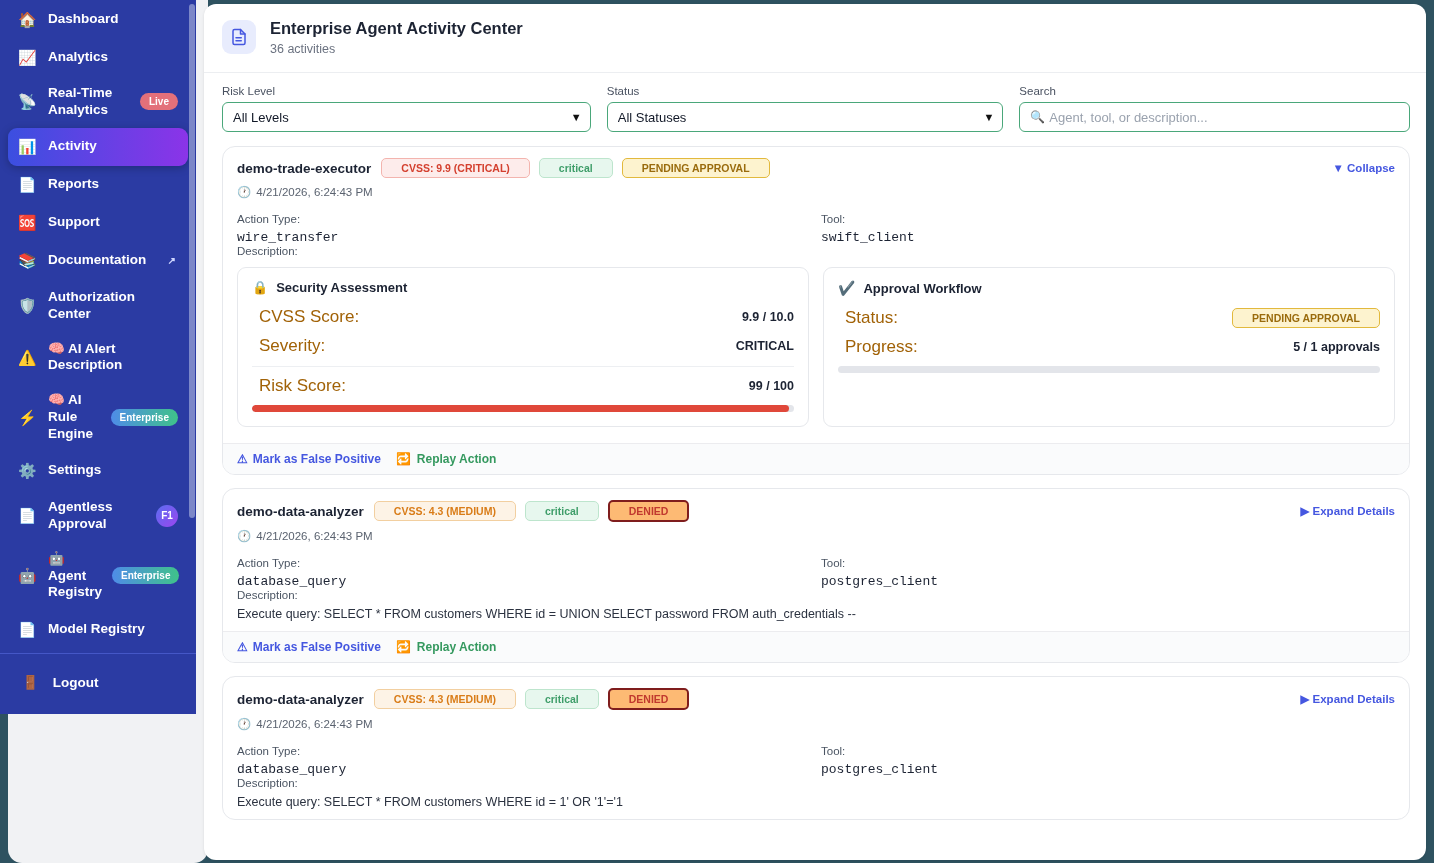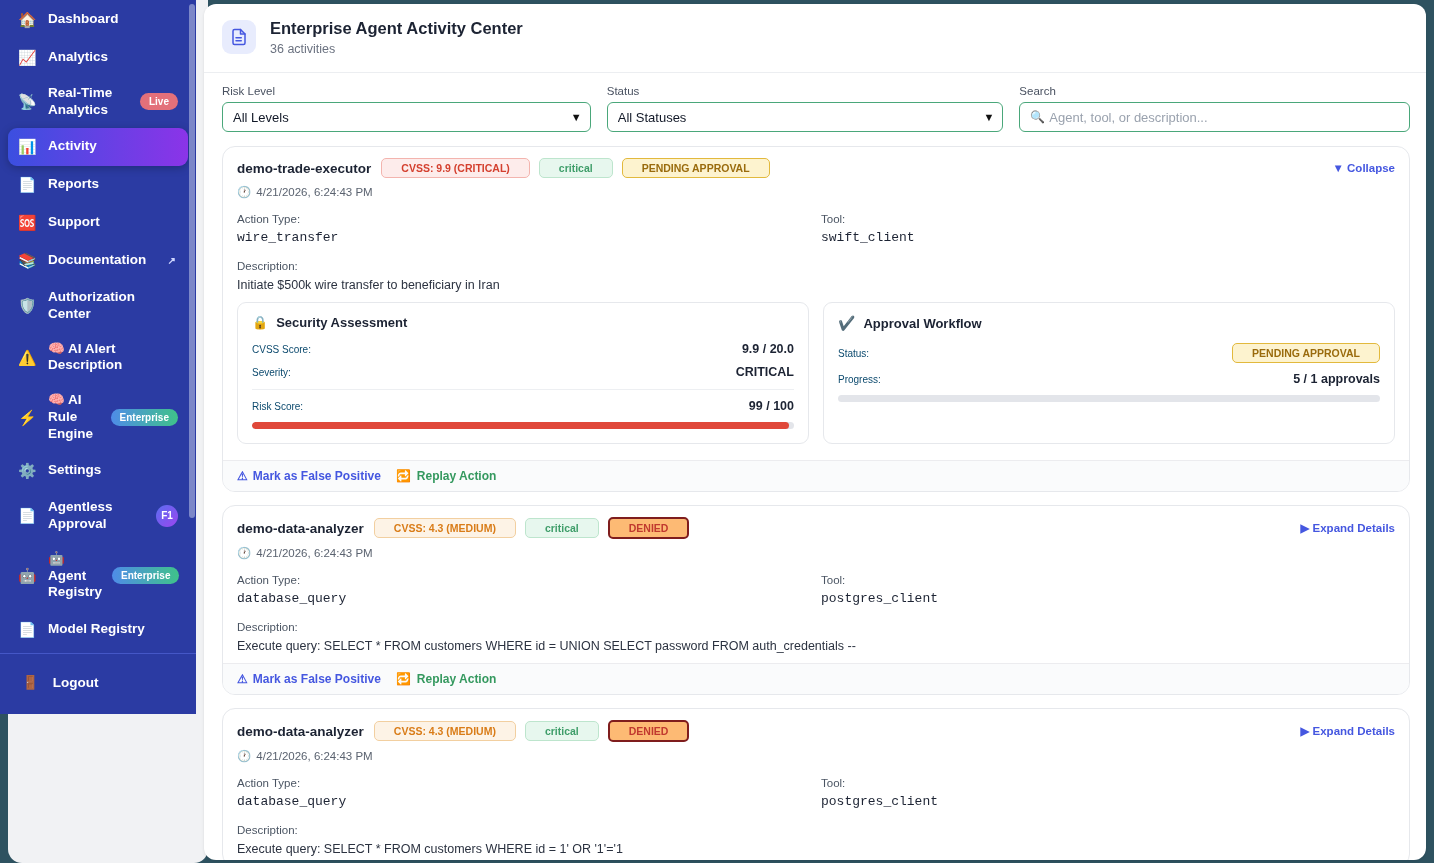--- a/index.html
+++ b/index.html
@@ -162,35 +162,35 @@
     font-size: 11.5px; color: #5b6370; margin-top: 7px;
   }
   .fields { display: flex; margin-top: 14px; justify-content: flex-end; }
   .field-col { flex: 1; }
   .field-col.tool { padding-left: 10px; }
   .field-label { font-size: 11.5px; color: #4b5563; }
   .field-mono {
     font-family: Liberation Mono, monospace;
     font-size: 13px; color: #1c2333; margin-top: 5px;
   }
-  .desc-block { margin-top: 15px; }
+  .desc-block { }
   .desc-text { font-size: 12.5px; color: #2b3240; margin-top: 6px; }
 
   
   .detail-row { display: flex; gap: 14px; padding: 0 14px 16px; }
   .detail-panel {
     flex: 1; border: 1px solid #e6e8ec; border-radius: 9px;
     background: #fff; padding: 12px 14px 14px;
   }
   .panel-title {
     display: flex; align-items: center; gap: 8px;
     font-size: 13px; font-weight: 700; color: #1c2333; margin-bottom: 12px;
   }
   .kv { display: flex; justify-content: space-between; align-items: center; margin-bottom: 9px; }
-  .kv .k { font-size: 10px; color: #0c4a6e; }
+  .kv .k { font-size: 17px; color: #a16207; margin-left: 7px; }
   .kv .v { font-size: 12.5px; font-weight: 700; color: #1c2333; }
   .kv-sep { border-top: 1px solid #edeff2; margin: 10px 0 9px; }
   .progress-track {
     height: 7px; border-radius: 4px; background: #e3e5ea; overflow: hidden; margin-top: 4px;
   }
   .progress-fill { height: 100%; border-radius: 4px; }
   .progress-fill.risk { background: #e0483a; }
   .spacer-18 { height: 18px; }
 
   
@@ -349,32 +349,31 @@
                 <div class="field-label">Action Type:</div>
                 <div class="field-mono">wire_transfer</div>
               </div>
               <div class="field-col tool">
                 <div class="field-label">Tool:</div>
                 <div class="field-mono">swift_client</div>
               </div>
             </div>
             <div class="desc-block">
               <div class="field-label">Description:</div>
-              <div class="desc-text">Initiate $500k wire transfer to beneficiary in Iran</div>
             </div>
           </div>
           <div class="detail-row">
             <div class="detail-panel">
               <div class="panel-title">
                 <span>🔒</span>
                 <span>Security Assessment</span>
               </div>
               <div class="kv">
                 <span class="k">CVSS Score:</span>
-                <span class="v">9.9 / 20.0</span>
+                <span class="v">9.9 / 10.0</span>
               </div>
               <div class="kv">
                 <span class="k">Severity:</span>
                 <span class="v">CRITICAL</span>
               </div>
               <div class="kv-sep"></div>
               <div class="kv">
                 <span class="k">Risk Score:</span>
                 <span class="v">99 / 100</span>
               </div>

